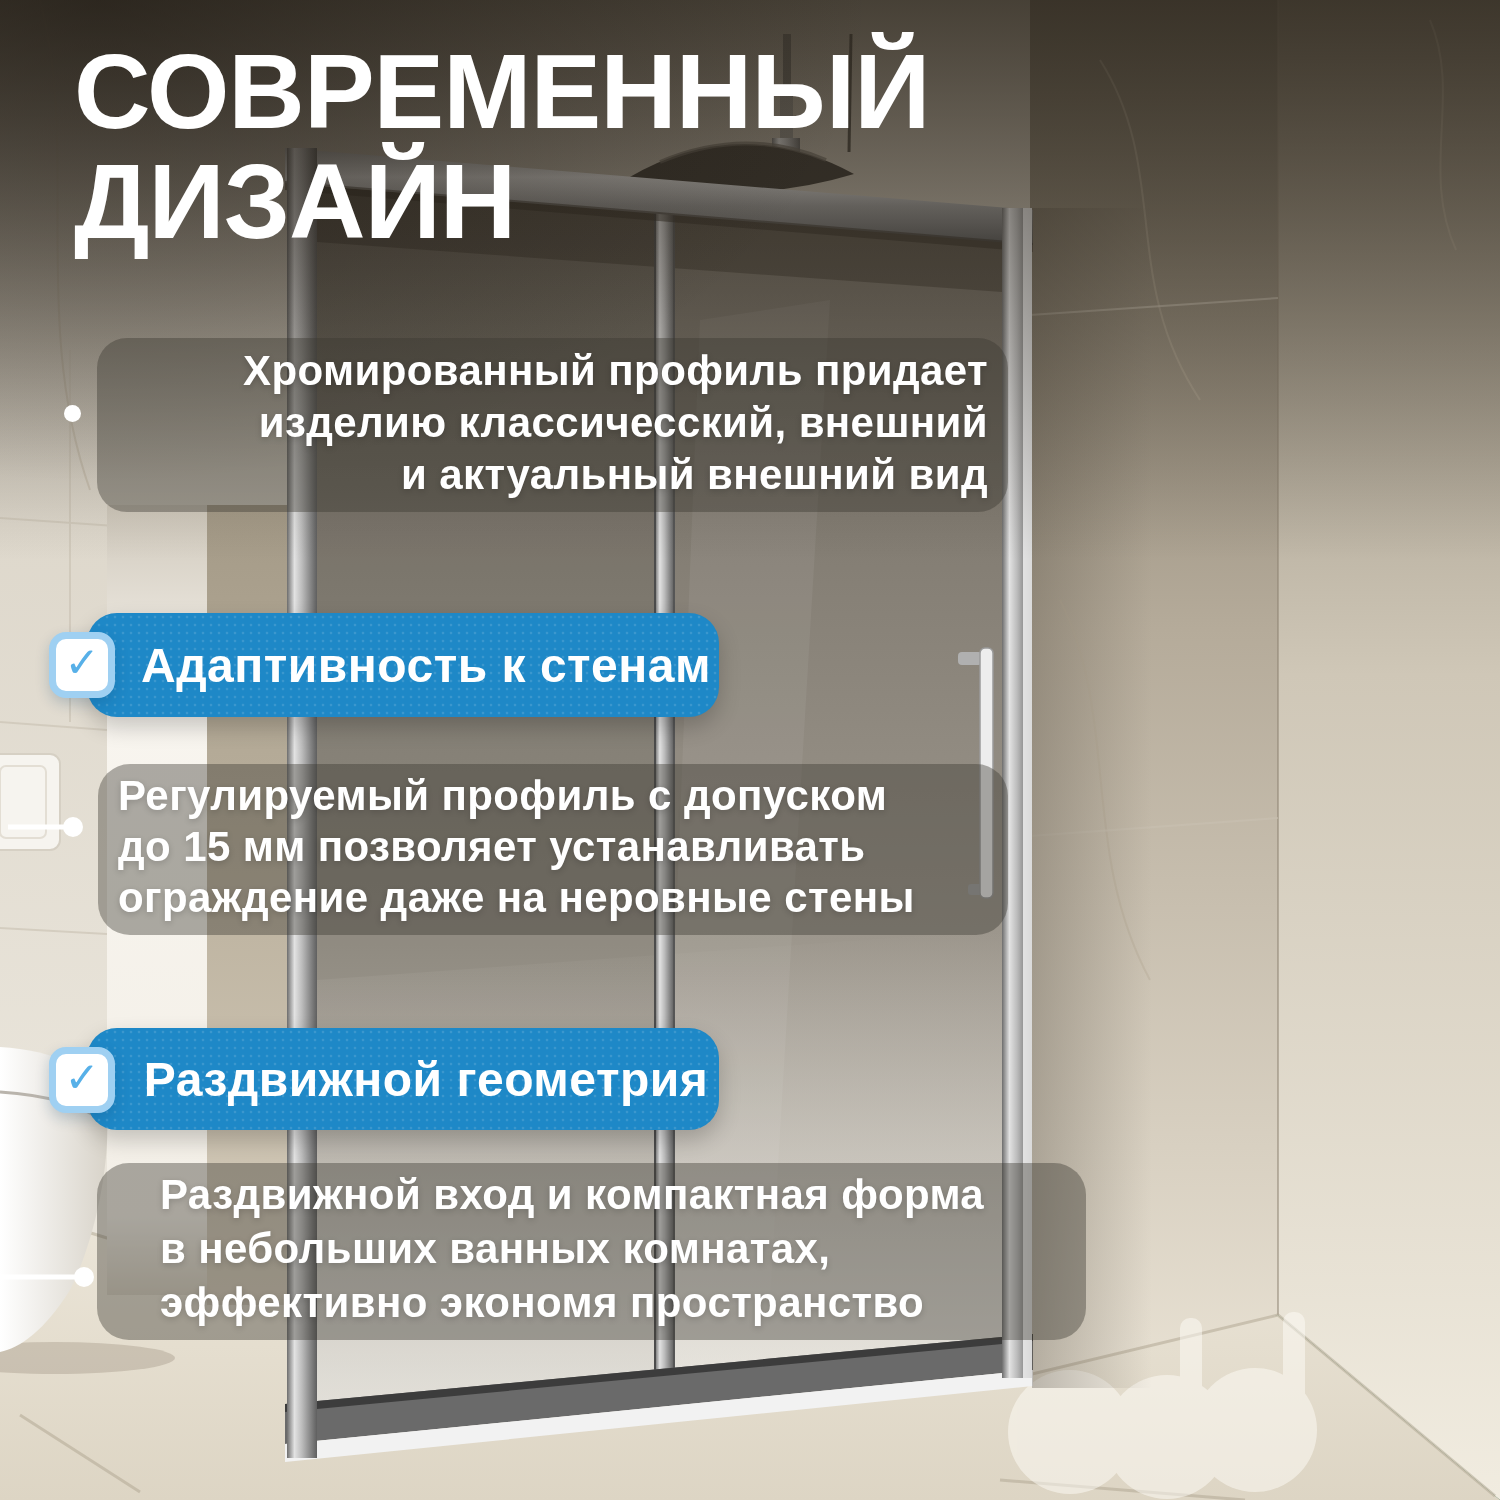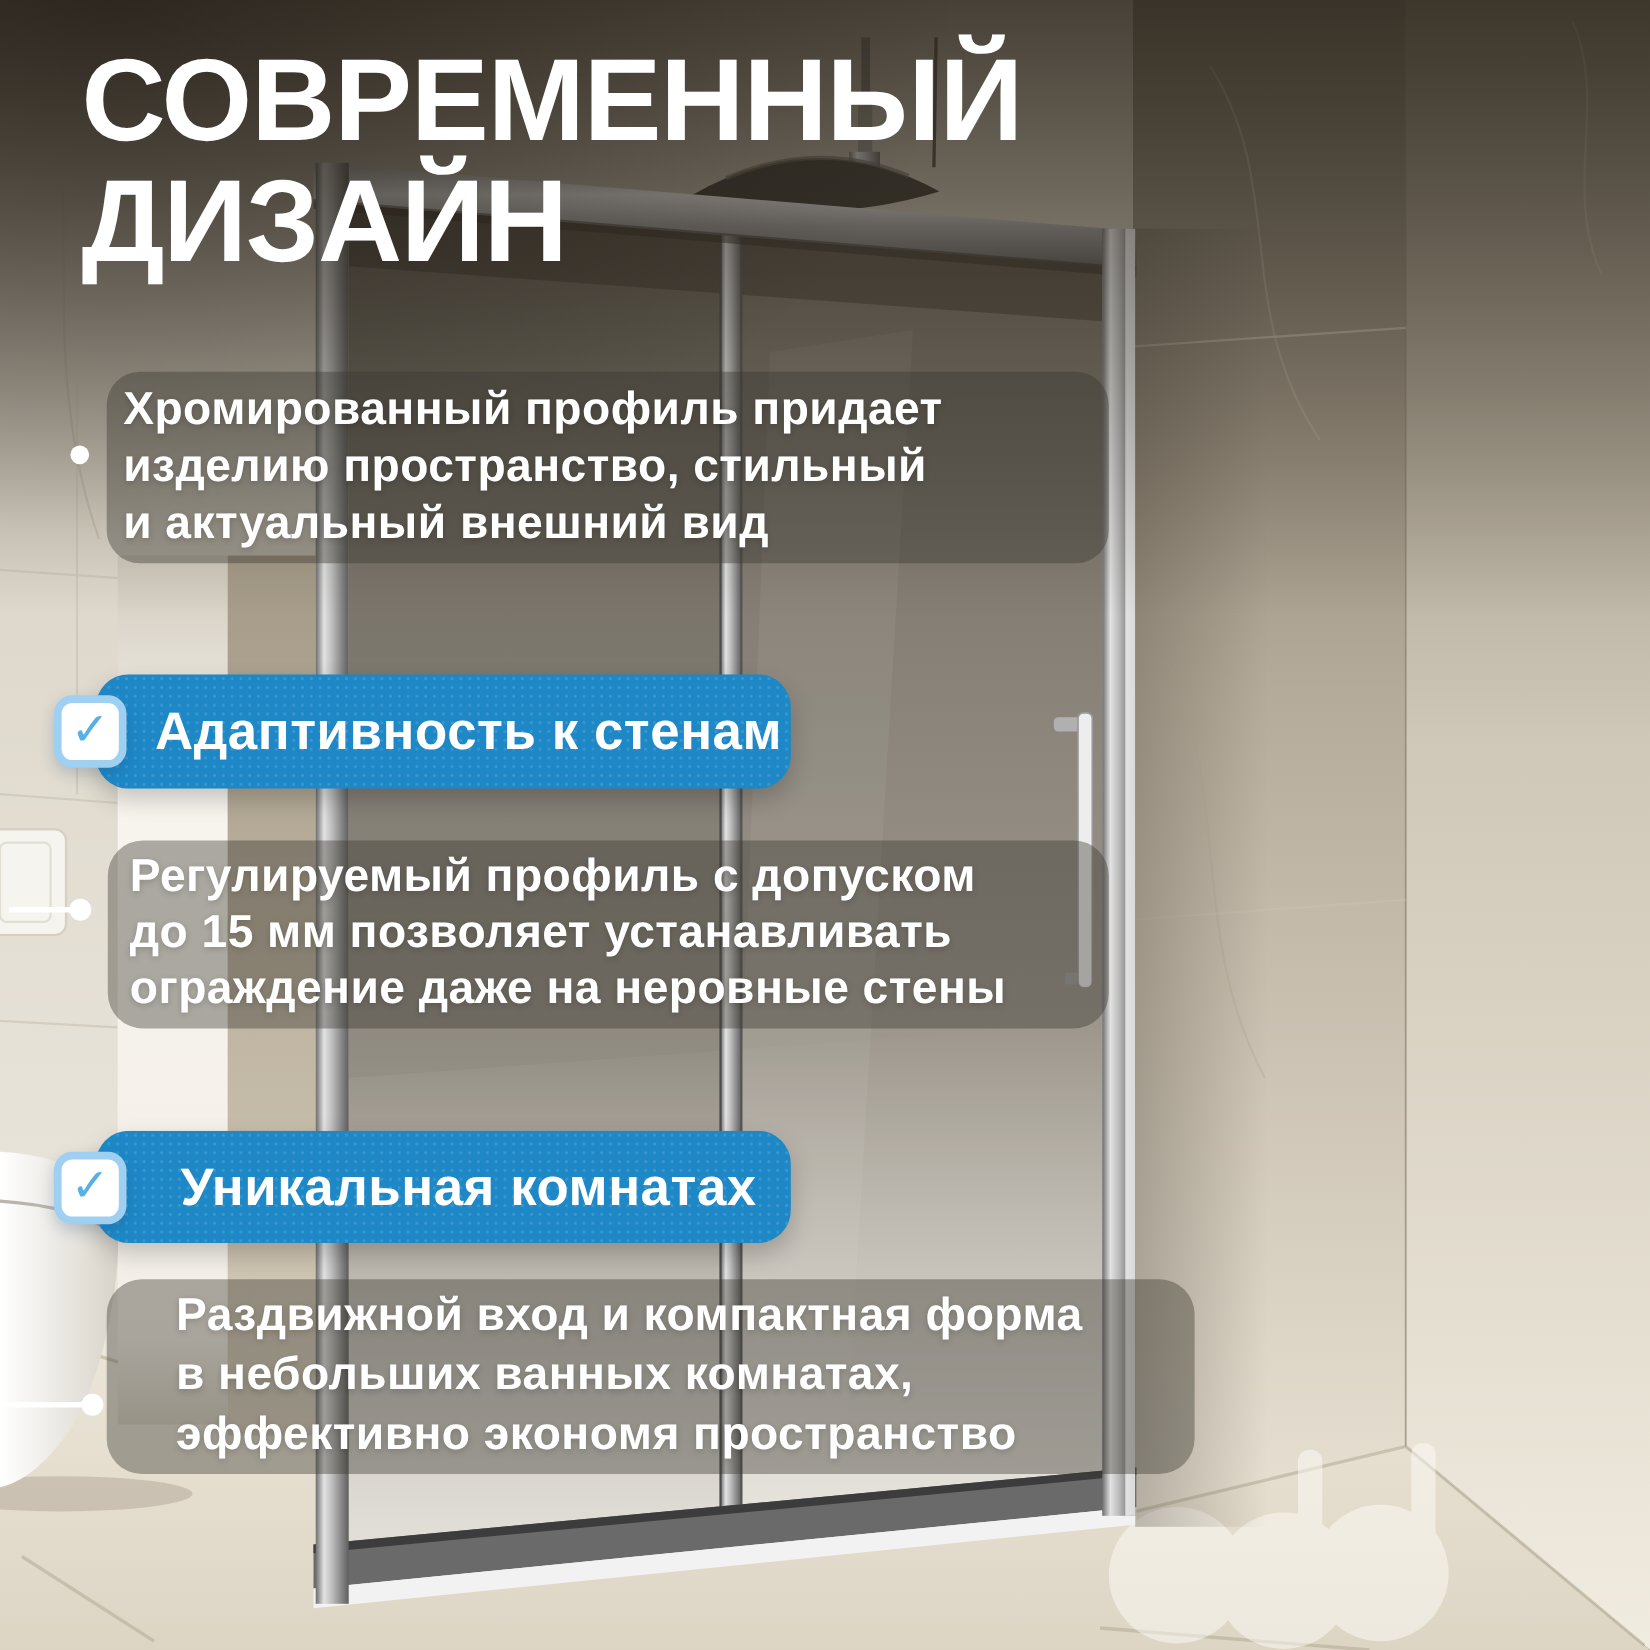--- a/index.html
+++ b/index.html
@@ -17,20 +17,21 @@
     font-size:106px;line-height:110px;font-weight:700;
     letter-spacing:-1px;white-space:nowrap;
   }
   .title div{white-space:nowrap;}
 
   
   .intro-box{
     position:absolute;left:97px;top:338px;width:911px;box-sizing:border-box;
     border-radius:30px;background:var(--overlay_box,rgba(58,54,47,0.40));
     padding:7px 20px 11px 15px;
+    text-align:right;
   }
   .body-line{
     color:var(--text_white,#fff);font-size:42px;font-weight:700;
     line-height:52px;letter-spacing:.4px;white-space:nowrap;
     text-shadow:0 2px 6px rgba(0,0,0,.18);
   }
   .bullet-dot{
     position:absolute;left:64px;top:405px;width:17px;height:17px;border-radius:50%;
     background:var(--text_white,#fff);
   }
@@ -255,42 +256,42 @@
   </svg>
 
   <div class="title">
     <div>СОВРЕМЕННЫЙ</div>
     <div>ДИЗАЙН</div>
   </div>
 
   <div class="bullet-dot"></div>
   <div class="intro-box">
     <div class="body-line">Хромированный профиль придает</div>
-    <div class="body-line">изделию пространство, стильный</div>
+    <div class="body-line">изделию классичесский, внешний</div>
     <div class="body-line">и актуальный внешний вид</div>
   </div>
 
   <div class="banner banner-1">
     <div class="checkbox">
       <span class="checkmark">✓</span>
     </div>
     <span class="banner-label">Адаптивность к стенам</span>
   </div>
 
   <div class="desc-box desc-1">
     <div class="body-line">Регулируемый профиль с допуском</div>
     <div class="body-line">до 15 мм позволяет устанавливать</div>
     <div class="body-line">ограждение даже на неровные стены</div>
   </div>
 
   <div class="banner banner-2">
     <div class="checkbox">
       <span class="checkmark">✓</span>
     </div>
-    <span class="banner-label">Уникальная комнатах</span>
+    <span class="banner-label">Раздвижной геометрия</span>
   </div>
 
   <div class="desc-box desc-2">
     <div class="body-line">Раздвижной вход и компактная форма</div>
     <div class="body-line">в небольших ванных комнатах,</div>
     <div class="body-line">эффективно экономя пространство</div>
   </div>
 
 </div>
 

